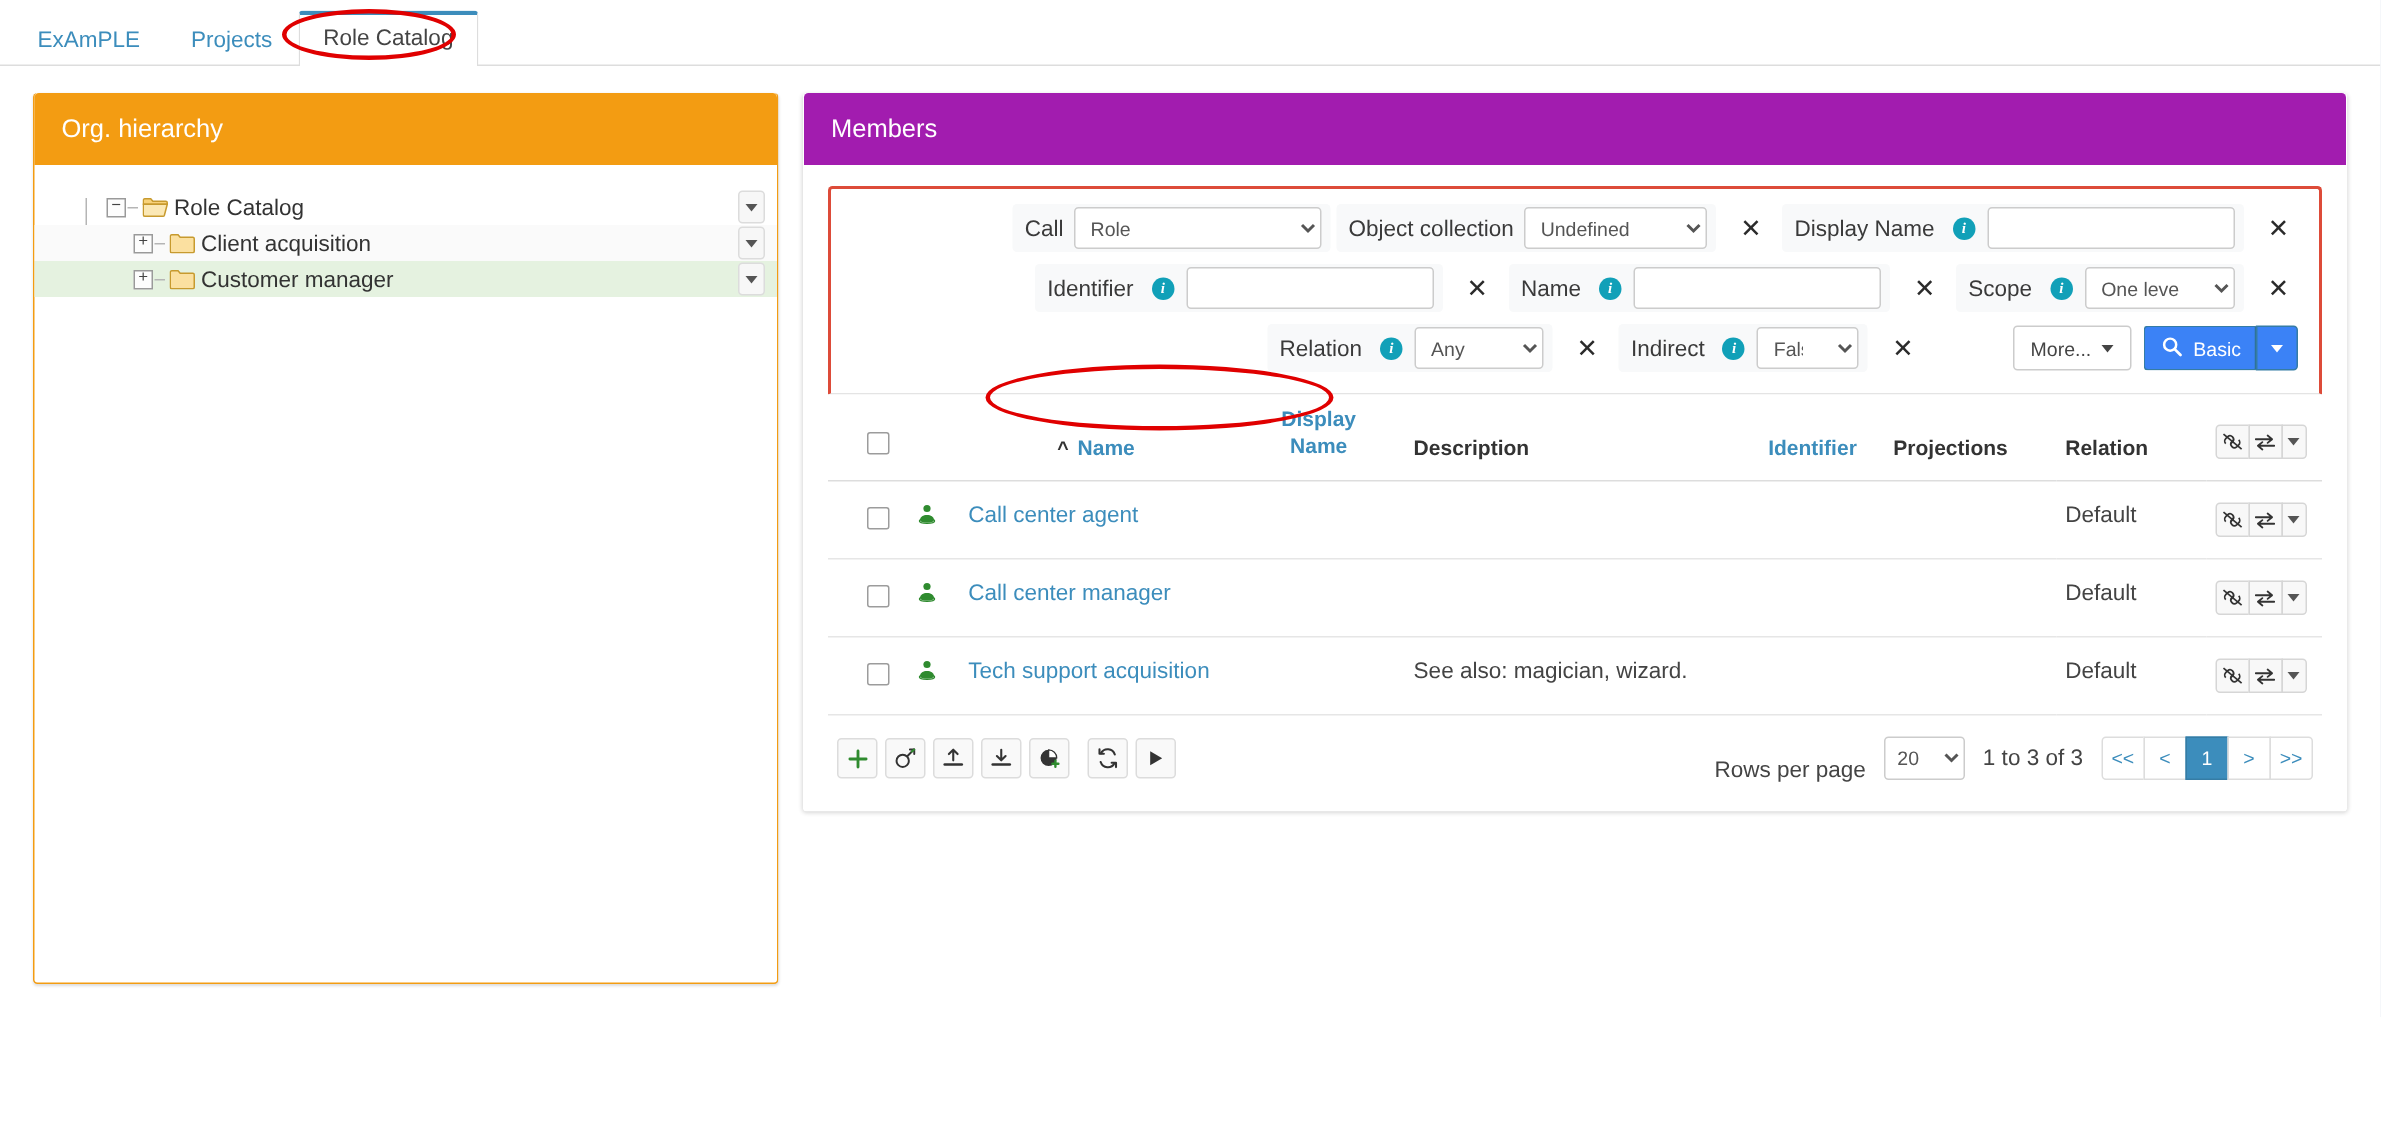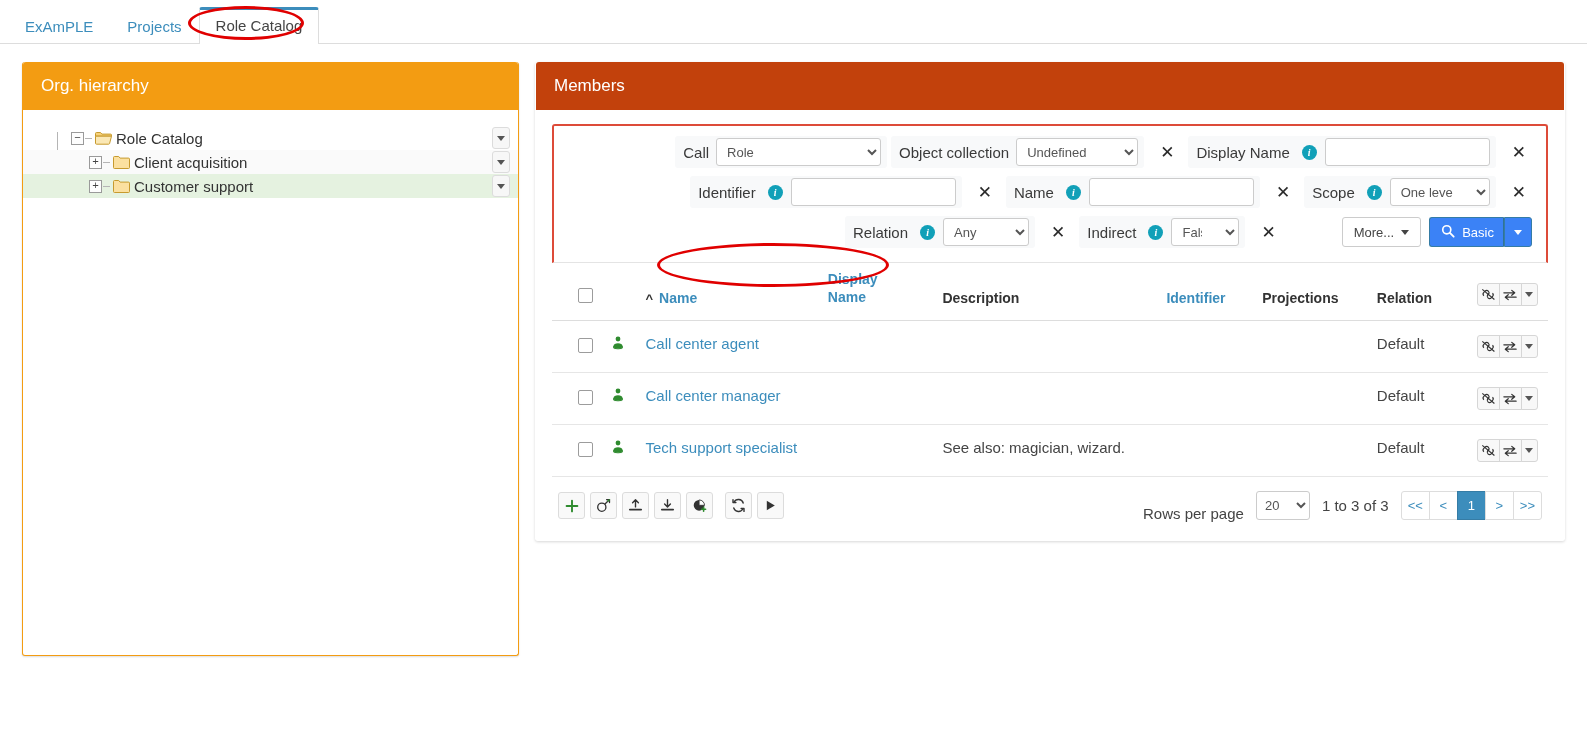--- a/index.html
+++ b/index.html
@@ -74,21 +74,21 @@
 
   .box-header {
     color: #fff;
     font-size: 17px;
     padding: 14px 18px;
     border-radius: 3px 3px 0 0;
     line-height: 1.2;
   }
   .hdr-orange { background: #f39c12; }
   .hdr-red    { background: #dd4b39; }
-  .hdr-blue   { background: #c2410c; }
+  .hdr-blue   { background: #a21caf; }
   .box-body { padding: 12px 14px; }
 
   
   .tree-box-body { padding: 0; height: 545px; position: relative; }
   .tree { padding: 16px 0 0 0; font-size: 15px; }
   .tree-row {
     display: flex; align-items: center;
     height: 24px;
     padding-left: 28px;
     position: relative;
@@ -201,21 +201,21 @@
   .btn-split .btn-primary:last-child  { border-radius: 0 3px 3px 0; padding: 0 9px; }
 
   
   table.tbl { width: 100%; border-collapse: collapse; }
   table.tbl th {
     font-size: 14px; color: #333; font-weight: bold;
     text-align: left; vertical-align: bottom;
     padding: 8px 6px 14px 6px;
     border-bottom: 1px solid #ddd;
   }
-  table.tbl th.sortable { color: #3c8dbc; cursor: pointer; }
+  table.tbl th.sortable { color: #3c8dbc; cursor: pointer; text-align: center; }
   table.tbl td {
     padding: 14px 6px;
     border-bottom: 1px solid #e6e6e6;
     font-size: 15px; color: #444;
     vertical-align: top;
   }
   tr.row-last td { border-bottom: 1px solid #e6e6e6; }
   .c-check { width: 44px; padding-left: 22px !important; }
   .c-icon  { width: 34px; }
   .c-name  { width: 175px; }
@@ -345,21 +345,21 @@
               </div>
 
               <div class="tree-row sel" style="padding-left:66px;">
                 <span class="toggle" style="position:absolute;left:66px;">+</span>
                 <span class="tree-stem" style="position:absolute;left:80px;top:12px;"></span>
                 <span class="folder-icon" style="margin-left:24px;">
                   <svg width="17" height="14" viewBox="0 0 17 14" aria-hidden="true">
                     <path d="M0.5 2.5a1 1 0 011-1h4.2l1.4 1.6h8.4a1 1 0 011 1v8.4a1 1 0 01-1 1H1.5a1 1 0 01-1-1z" fill="#fbe0a0" stroke="#c79a2e" stroke-width="1"></path>
                   </svg>
                 </span>
-                <span class="tree-label">Customer support</span>
+                <span class="tree-label">Customer manager</span>
                 <span class="tree-caret-btn">
                   <span class="caret-dn"></span>
                 </span>
               </div>
 
             </div>
           </div>
         </div>
       </div>
 
@@ -593,21 +593,21 @@
                   <td class="c-icon">
                     <span>
                       <svg width="16" height="16" viewBox="0 0 16 16" aria-hidden="true">
                         <circle cx="8" cy="4" r="2.4" fill="#2f8b2f"></circle>
                         <path d="M3.4 11.4c0-1.9 2.1-3.1 4.6-3.1s4.6 1.2 4.6 3.1-2.1 2-4.6 2-4.6-.1-4.6-2z" fill="#2f8b2f"></path>
                         <ellipse cx="8" cy="12.3" rx="5" ry="1.5" fill="none" stroke="#2f8b2f" stroke-width="1"></ellipse>
                       </svg>
                     </span>
                   </td>
                   <td class="c-name">
-                    <a class="rowlink">Tech support specialist</a>
+                    <a class="rowlink">Tech support acquisition</a>
                   </td>
                   <td class="c-dname"></td>
                   <td class="c-desc">See also: magician, wizard.</td>
                   <td class="c-ident"></td>
                   <td class="c-proj"></td>
                   <td class="c-rel">Default</td>
                   <td class="c-act">
                     <span class="act-group">
                       <span class="act-btn">
                         <svg width="15" height="13" viewBox="0 0 17 14" aria-hidden="true">

